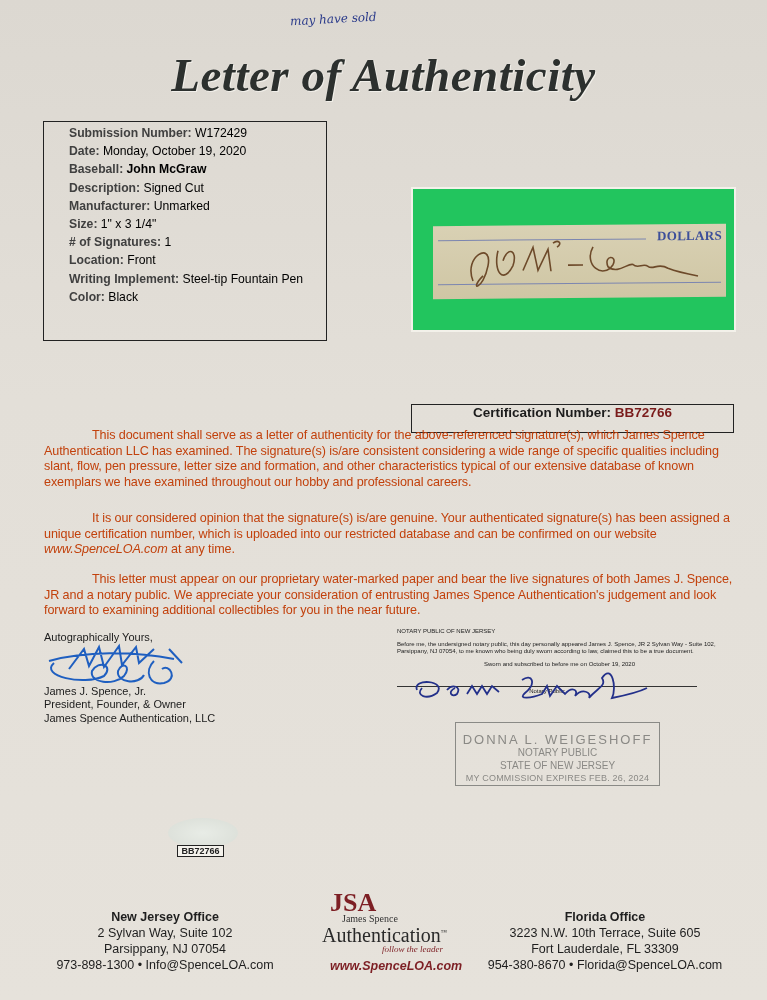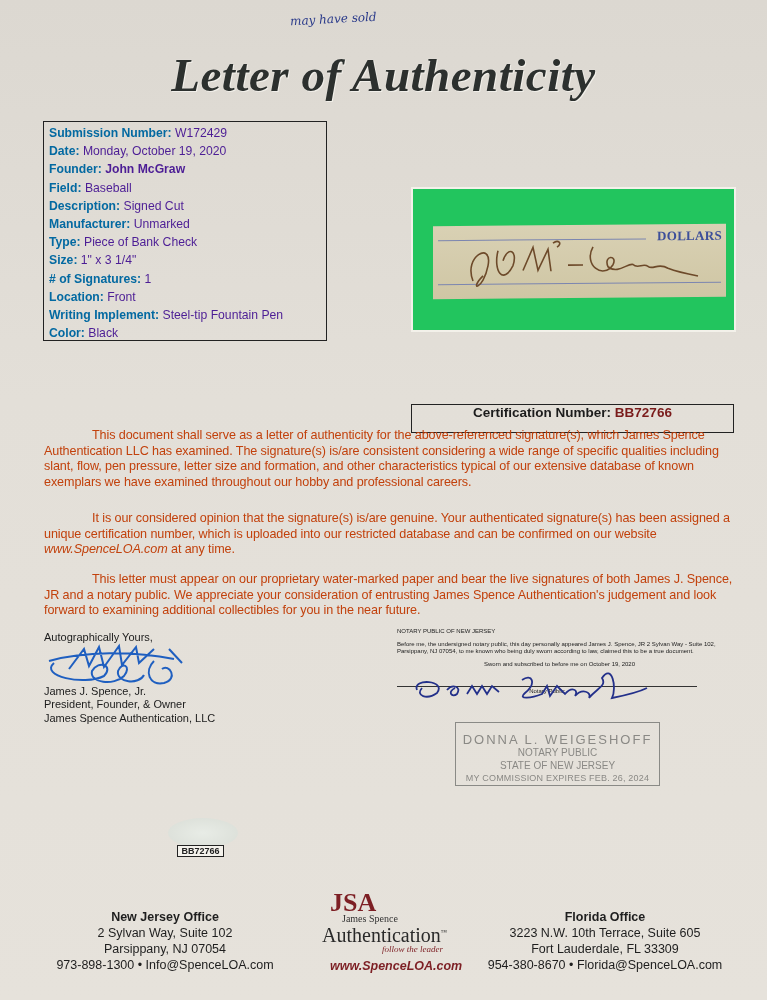--- a/index.html
+++ b/index.html
@@ -20,22 +20,22 @@
     text-align: center;
     font-family: "Liberation Serif", serif; font-style: italic; font-weight: bold;
     font-size: 47px; color: #2c302e; letter-spacing: 0.5px;
     text-shadow: 0 0 1px #f5f3ee, 1px 1px 0 #f1efe9;
   }
   .info-box {
     position: absolute; left: 43px; top: 121px; width: 284px; height: 220px;
     border: 1.5px solid #222; padding: 2px 5px;
     font-size: 12.2px; line-height: 18.2px;
   }
-  .info-row .lbl { font-weight: bold; color: #0369a1; }
-  .info-row .val { color: #4c1d95; }
+  .info-row .lbl { font-weight: bold; color: #404040; margin-left: 20px; }
+  .info-row .val { color: #000000; }
   .info-row .val.bold { font-weight: bold; }
   .photo-frame {
     position: absolute; left: 411px; top: 187px; width: 325px; height: 145px;
     background: #22c55e; border: 2px solid #f3f1ea;
   }
   .cut {
     position: absolute; left: 20px; top: 36px; width: 293px; height: 73px;
     background: linear-gradient(180deg, #d9d1b4 0%, #cfc6a4 100%);
     transform: skewY(-0.5deg);
   }
@@ -99,25 +99,23 @@
 </head>
 <body>
 
 <div class="handnote">may have sold</div>
 
 <h1 class="title">Letter of Authenticity</h1>
 
 <div class="info-box">
   <div class="info-row"><span class="lbl">Submission Number:</span> <span class="val">W172429</span></div>
   <div class="info-row"><span class="lbl">Date:</span> <span class="val">Monday, October 19, 2020</span></div>
-  <div class="info-row"><span class="lbl">Founder:</span> <span class="val bold">John McGraw</span></div>
-  <div class="info-row"><span class="lbl">Field:</span> <span class="val">Baseball</span></div>
+  <div class="info-row"><span class="lbl">Baseball:</span> <span class="val bold">John McGraw</span></div>
   <div class="info-row"><span class="lbl">Description:</span> <span class="val">Signed Cut</span></div>
   <div class="info-row"><span class="lbl">Manufacturer:</span> <span class="val">Unmarked</span></div>
-  <div class="info-row"><span class="lbl">Type:</span> <span class="val">Piece of Bank Check</span></div>
   <div class="info-row"><span class="lbl">Size:</span> <span class="val">1" x 3 1/4"</span></div>
   <div class="info-row"><span class="lbl"># of Signatures:</span> <span class="val">1</span></div>
   <div class="info-row"><span class="lbl">Location:</span> <span class="val">Front</span></div>
   <div class="info-row"><span class="lbl">Writing Implement:</span> <span class="val">Steel-tip Fountain Pen</span></div>
   <div class="info-row"><span class="lbl">Color:</span> <span class="val">Black</span></div>
 </div>
 
 <div class="photo-frame">
   <div class="cut">
     <div class="line1"></div>

